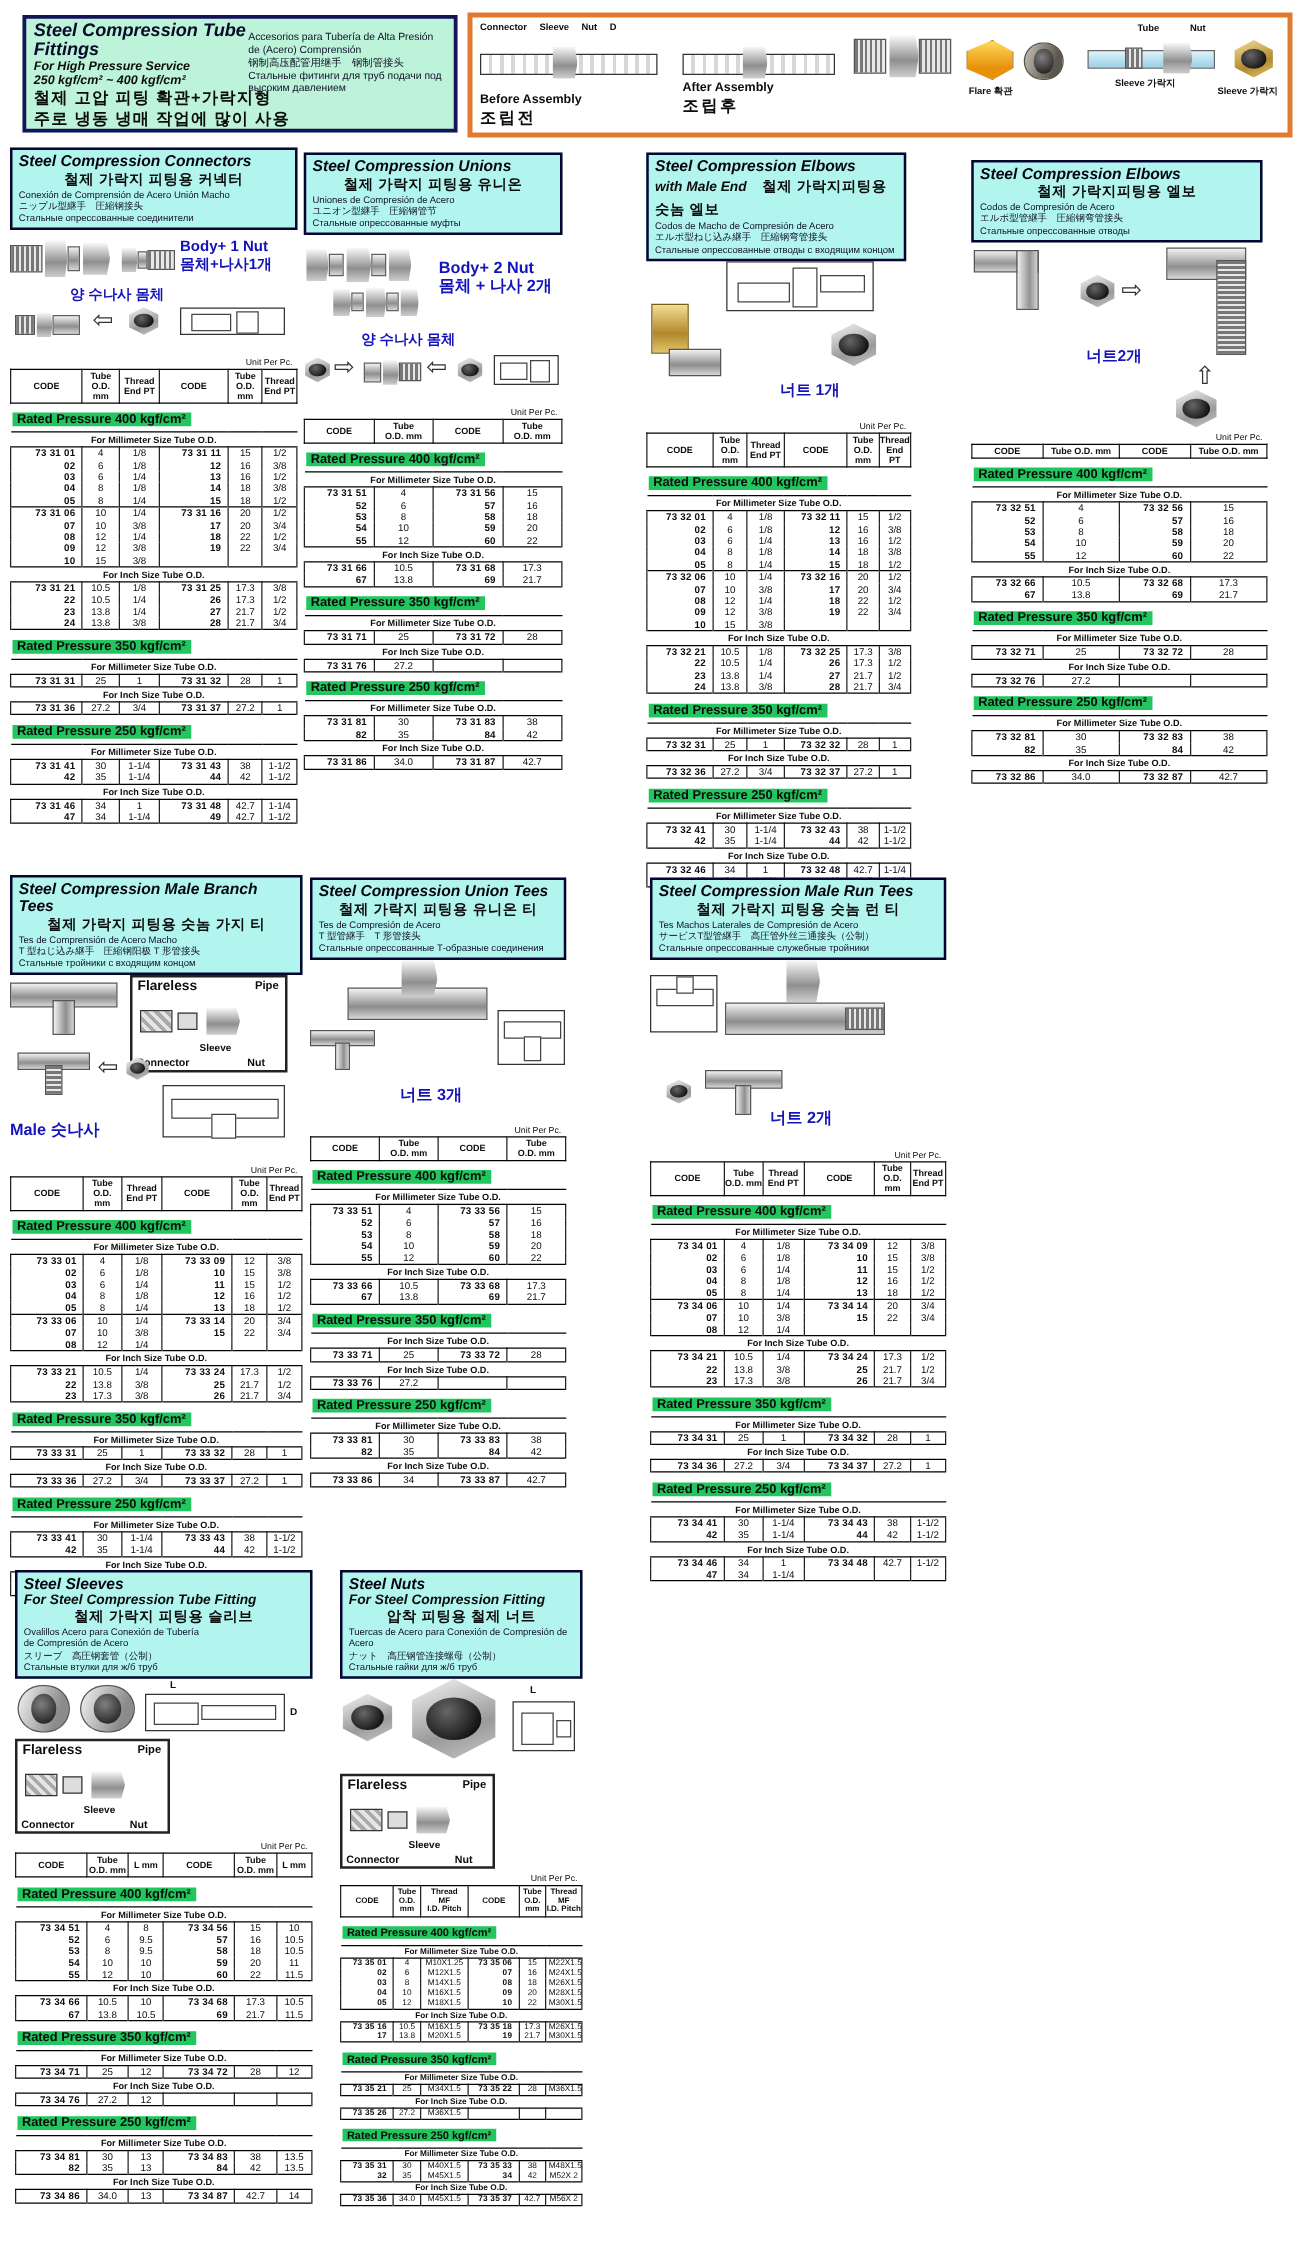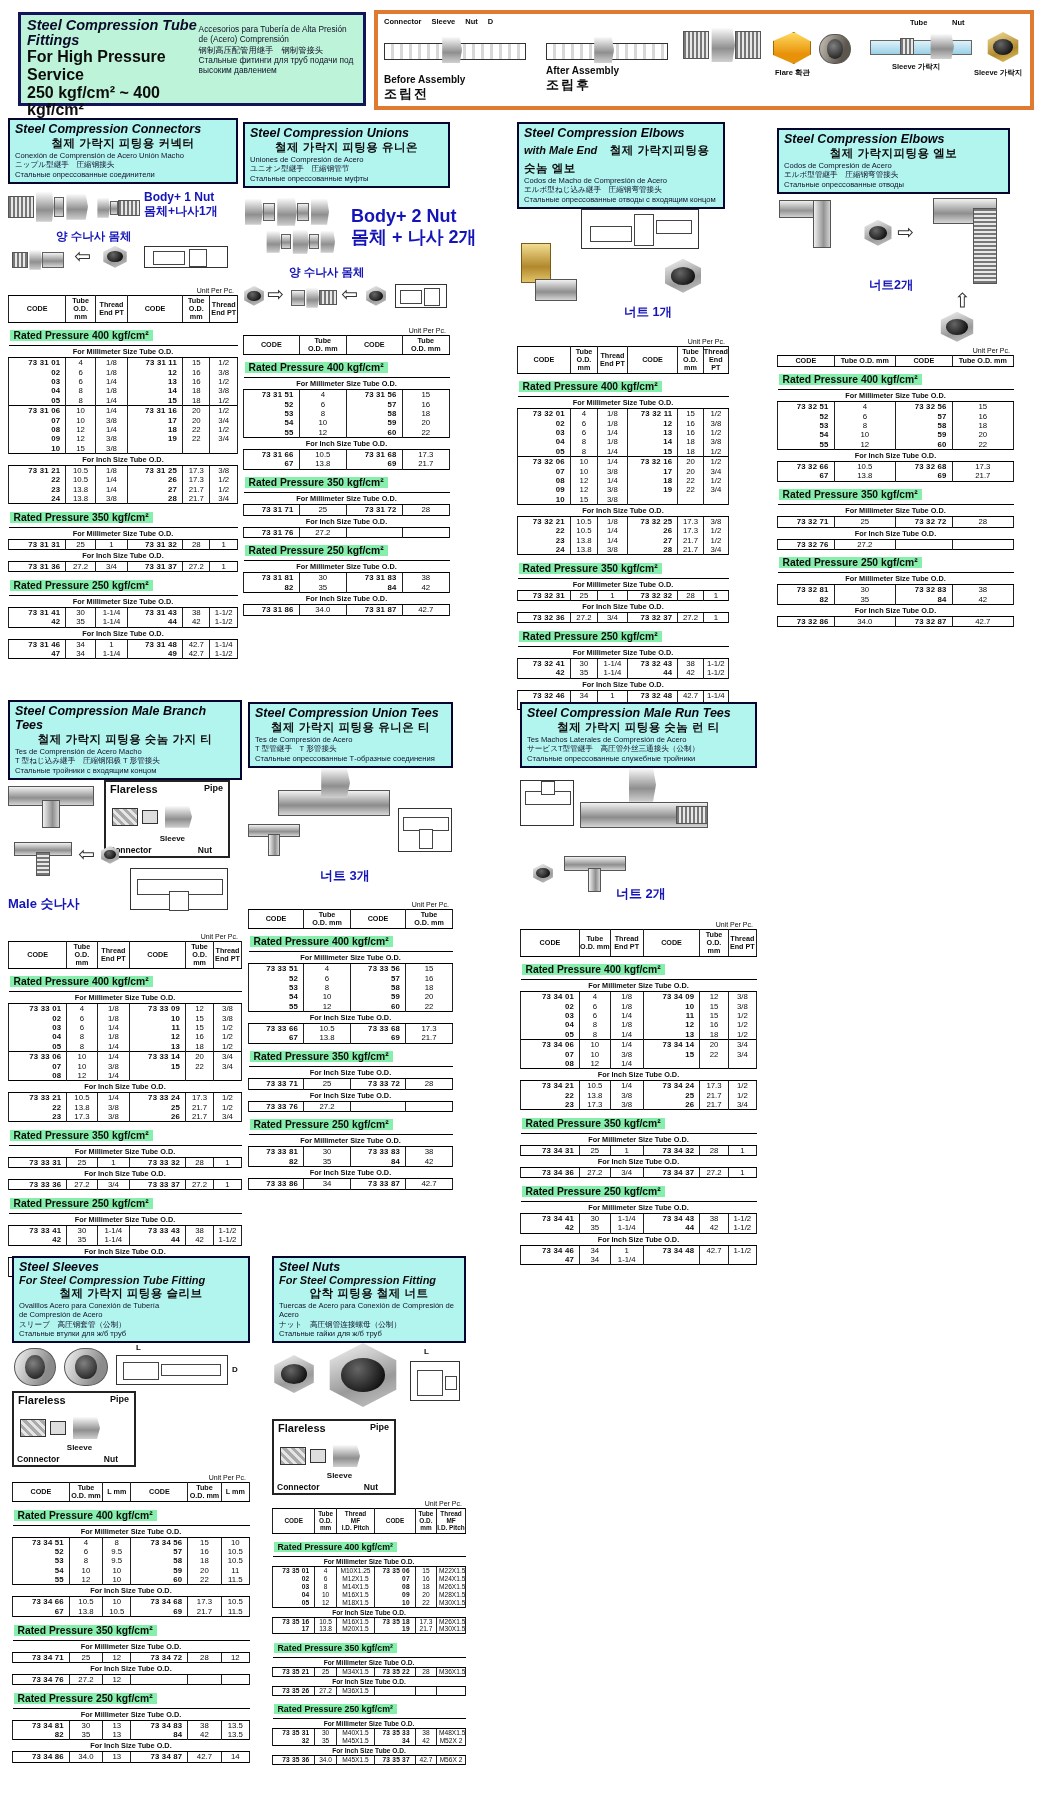--- a/index.html
+++ b/index.html
@@ -5,21 +5,21 @@
   html,body{margin:0;padding:0}
   body{width:1041px;height:1800px;position:relative;background:#fff;
        font-family:"Liberation Sans","DejaVu Sans",sans-serif;color:#0c0c0c;overflow:hidden}
   .abs{position:absolute}
 
   
   .title-box{left:18px;top:12px;width:348px;height:94px;background:#bdf3d8;
              border:3px solid #14145a;display:flex;box-sizing:border-box;padding:3px 6px}
   .tb-left{width:52%}
   .tt1{font-weight:bold;font-style:italic;font-size:14.5px;line-height:1.05;color:#0a0a2a}
-  .tt2{font-weight:bold;font-size:16px;line-height:1.1}
+  .tt2{font-weight:bold;font-style:italic;font-size:10px;line-height:1.1}
   .ttk{font-weight:bold;font-size:13px;letter-spacing:1px;line-height:1.25;white-space:nowrap}
   .tb-right{width:48%;padding-top:6px}
   .tb-right div{font-size:8.3px;line-height:1.25;color:#101028}
 
   
   .asm{left:374px;top:10px;width:660px;height:100px;border:4px solid #e07a30;box-sizing:border-box;background:#fff}
   .asm .g{position:absolute}
   .asm .parts{font-size:7.5px;font-weight:bold;display:flex;gap:10px}
   .asm .cap{font-weight:bold;font-size:10px;text-align:left;line-height:1.2}
   .asm .capkr{font-size:13px;letter-spacing:2px}
@@ -63,21 +63,21 @@
 
   
   .ftable{width:100%;border-collapse:collapse;table-layout:fixed;color:#0c0c0c}
   .ftable th{font-size:7.2px;font-weight:bold;line-height:1.12;border-left:1px solid #222;border-right:1px solid #222;
              border-top:1.4px solid #000;border-bottom:1.4px solid #000;padding:1px 0;text-align:center}
   .rows{border-top:1.3px solid #000;border-bottom:1.3px solid #000}
   .rows td{border-left:1px solid #222;border-right:1px solid #222;padding:0 2px;text-align:center;
            font-size:7.8px;line-height:1.2;vertical-align:top}
   .rows td.code{text-align:right;padding-right:5px;letter-spacing:0.2px;font-weight:bold}
   .bandp td{padding:2.5px 0 2px 1px;border:none}
-  .bandp span{background:#86efac;font-weight:bold;font-size:10.3px;padding:0 4px}
+  .bandp span{background:#22c55e;font-weight:bold;font-size:10.3px;padding:0 4px}
   .bands td{border-top:1px solid #000;border-bottom:1px solid #000;font-weight:bold;font-size:7.3px;
             text-align:center;padding:1px 0}
   #s9 .rows td{font-size:6.6px}
   #s9 .ftable th{font-size:6.4px}
   #s9 .bandp span{font-size:8.8px}
   #s9 .bands td{font-size:6.6px}
 
   
   .flbox{position:absolute;border:2px solid #222;background:#fff;box-sizing:border-box}
   .flbox b{position:absolute;font-weight:bold;white-space:nowrap}
@@ -466,21 +466,21 @@
         <i class="cylx" style="width:12px;height:18px"></i>
         <i class="hexs" style="width:20px;height:26px"></i>
     </span>
     <span class="fitrow" style="left:22px;top:42px">
       <i class="hexs" style="width:16px;height:22px"></i>
         <i class="cylx" style="width:10px;height:15px"></i>
         <i class="hexs" style="width:18px;height:24px"></i>
         <i class="cylx" style="width:10px;height:15px"></i>
         <i class="hexs" style="width:16px;height:22px"></i>
     </span>
-    <span class="lblB" style="left:108px;top:18px;font-size:18px">
+    <span class="lblB" style="left:108px;top:18px;font-size:13px">
       <span>Body+ 2 Nut</span><br><span>몸체 + 나사 2개</span>
     </span>
     <span class="lblB" style="left:46px;top:78px">양 수나사 몸체</span>
     <span class="nutp" style="left:0;top:98px;width:22px;height:20px"></span>
     <span class="arrw" style="left:24px;top:96px">⇨</span>
     <span class="fitrow" style="left:48px;top:100px">
       <i class="cylx" style="width:14px;height:16px"></i>
         <i class="hexs" style="width:14px;height:20px"></i>
         <i class="thr" style="width:18px;height:15px"></i>
     </span>

